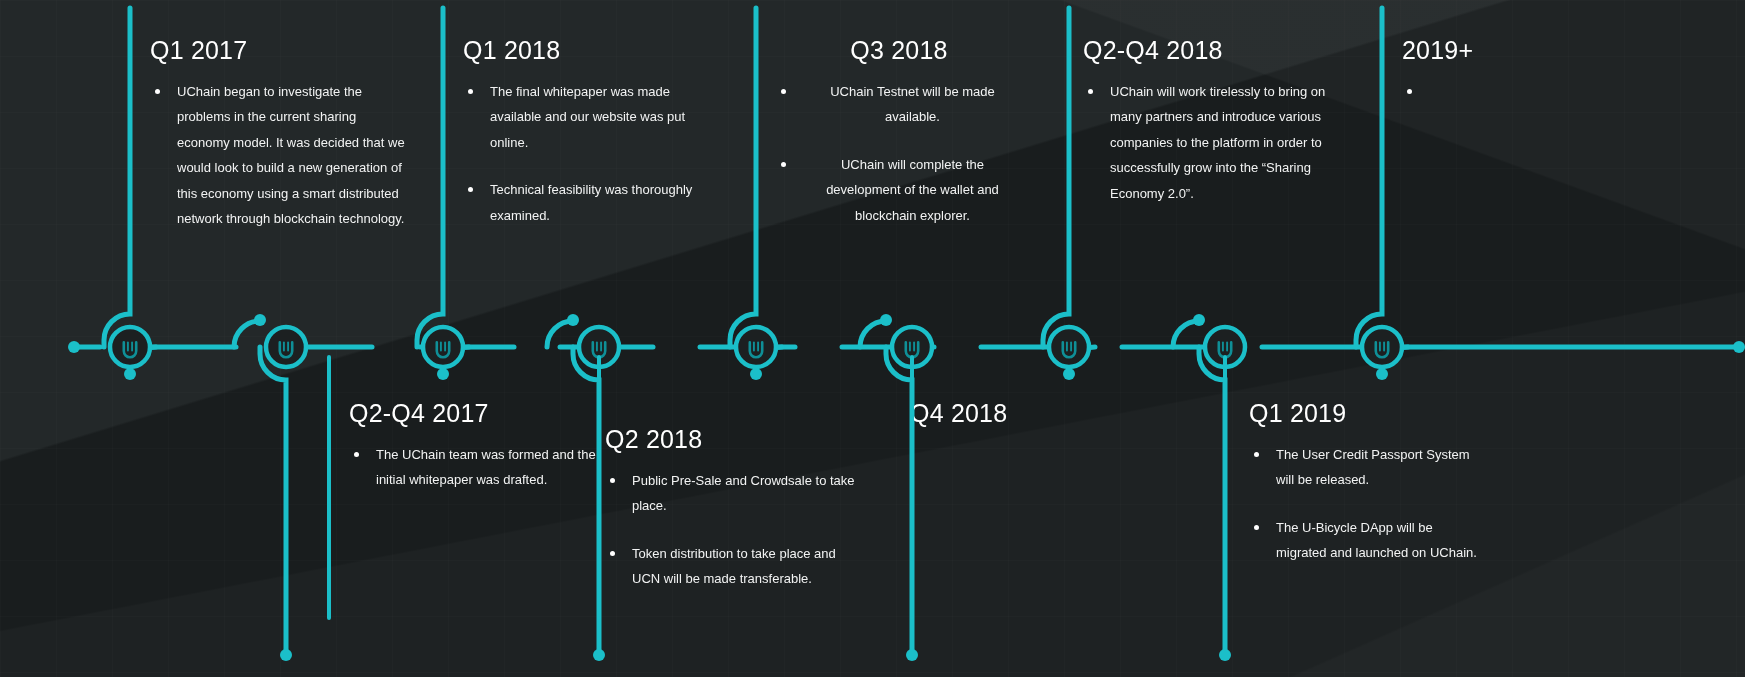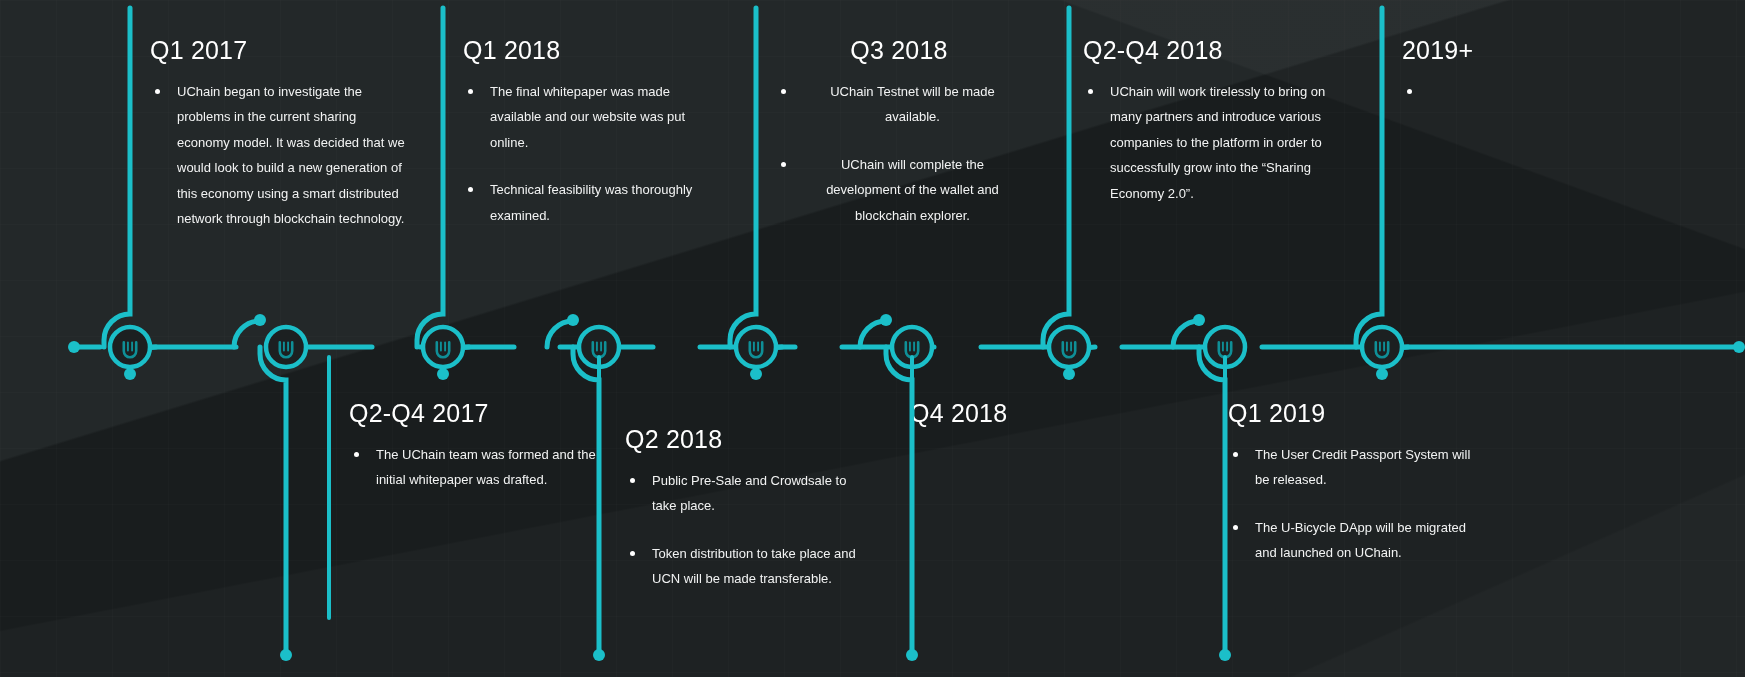--- a/index.html
+++ b/index.html
@@ -264,38 +264,38 @@
   <div style="padding-left:22px;">
     <h2 class="col-title">Q2-Q4 2017</h2>
     <ul class="bullets">
       <li><span class="dot"></span><span>The UChain team was formed and the initial whitepaper was drafted.</span></li>
     </ul>
   </div>
 </div>
 
 <div class="col col-bot" style="left:597px;top:390px;width:268px;">
   <div class="col-rule" style="height:265px;top:-35px;background:#1bbfc9;"></div>
-  <div style="padding-left:28px;margin-top:36px;">
+  <div style="padding-left:8px;margin-top:36px;">
     <h2 class="col-title">Q2 2018</h2>
     <ul class="bullets">
       <li><span class="dot"></span><span>Public Pre-Sale and Crowdsale to take place.</span></li>
       <li><span class="dot"></span><span>Token distribution to take place and UCN will be made transferable.</span></li>
     </ul>
   </div>
 </div>
 
 <div class="col col-bot" style="left:910px;top:390px;width:268px;">
   <div class="col-rule" style="height:265px;top:-35px;background:#1bbfc9;"></div>
   <div style="">
     <h2 class="col-title">Q4 2018</h2>
   </div>
 </div>
 
 <div class="col col-bot" style="left:1223px;top:390px;width:255px;">
   <div class="col-rule" style="height:265px;top:-35px;background:#1bbfc9;"></div>
-  <div style="padding-left:5px;">
+  <div style="padding-left:26px;">
     <h2 class="col-title">Q1 2019</h2>
     <ul class="bullets">
       <li><span class="dot"></span><span>The User Credit Passport System will be released.</span></li>
       <li><span class="dot"></span><span>The U-Bicycle DApp will be migrated and launched on UChain.</span></li>
     </ul>
   </div>
 </div>
 
 </body></html>

